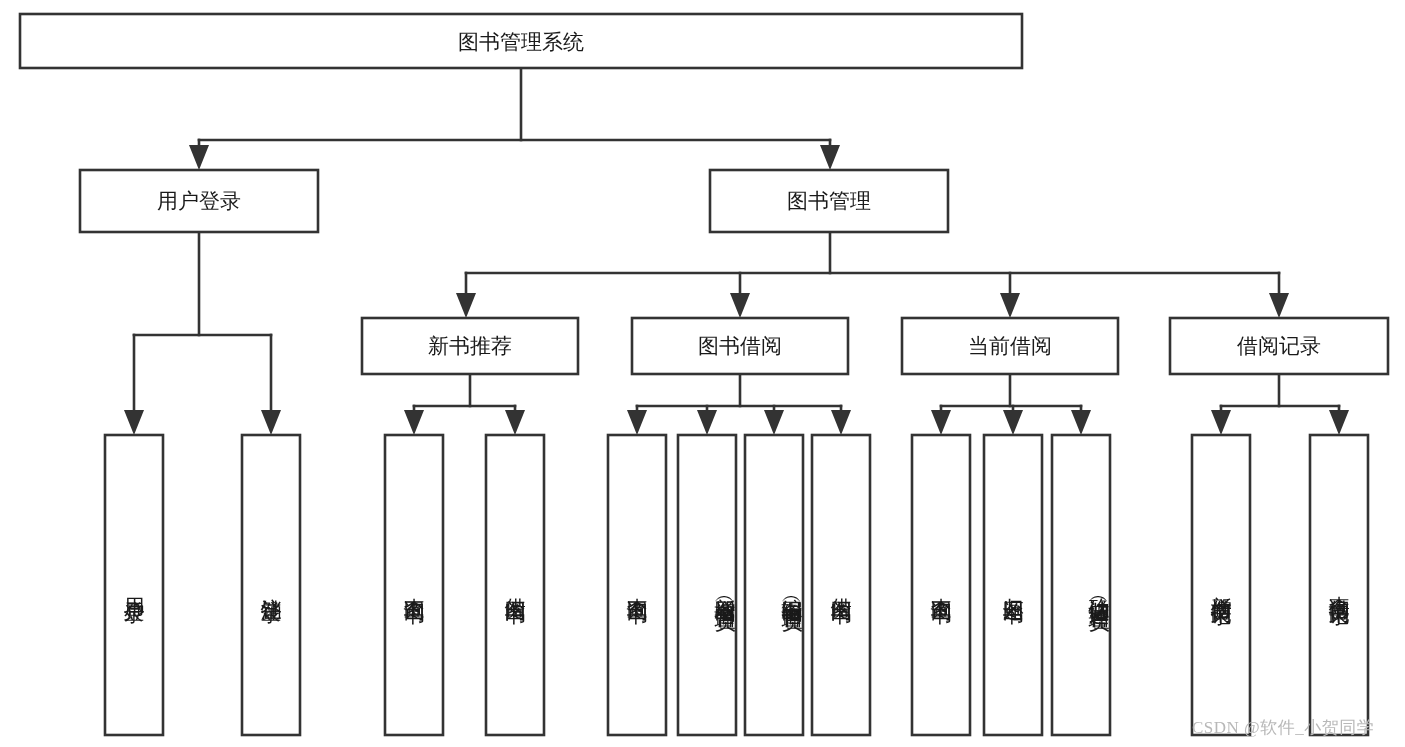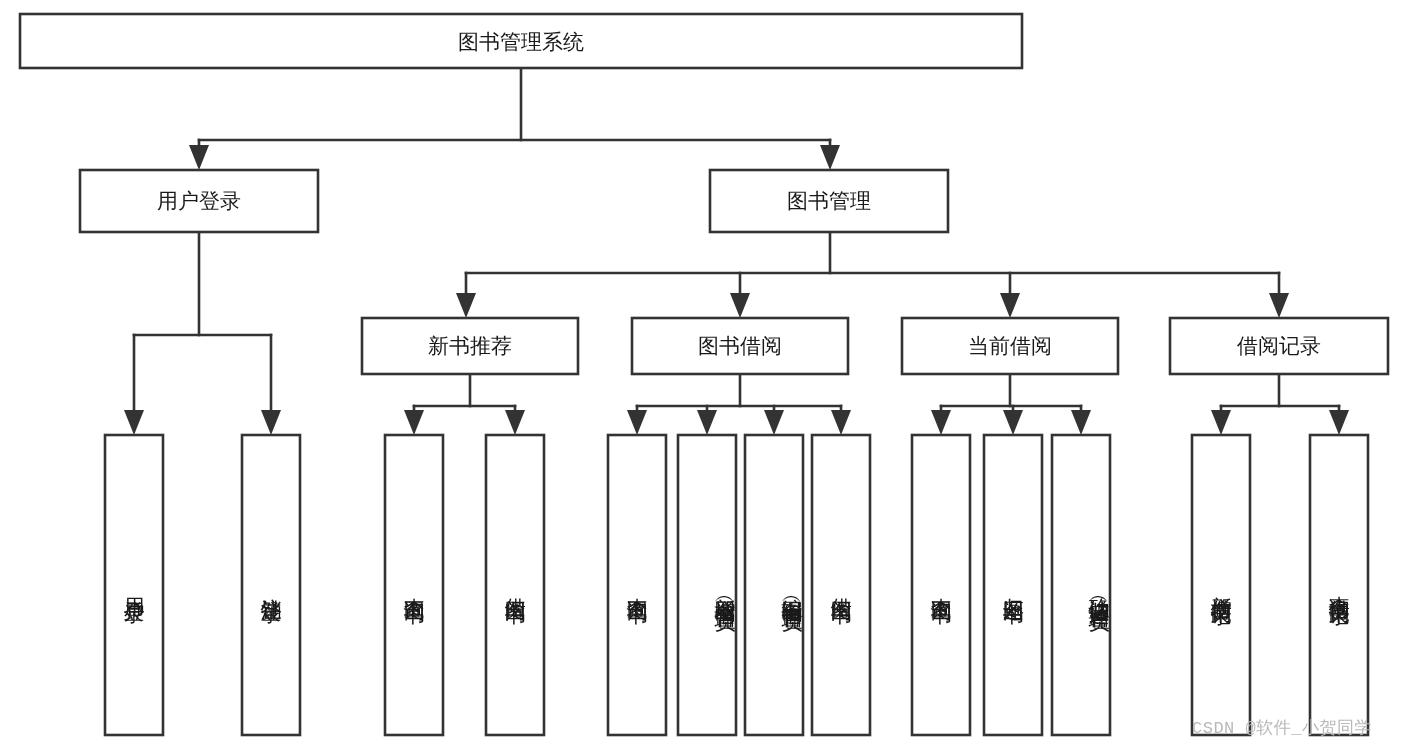--- a/index.html
+++ b/index.html
@@ -57,21 +57,21 @@
     font-family: "DejaVu Sans", "Liberation Sans", sans-serif;
     font-size: 21px;
     line-height: 1.08;
     letter-spacing: 2px;
     color: #1a1a1a;
     white-space: nowrap;
     pointer-events: none;
   }
   .watermark {
     position: absolute;
-    font-family: Liberation Mono, monospace;
+    font-family: Liberation Serif, serif;
     font-size: 17px;
     color: #b8b8b8;
     white-space: nowrap;
     letter-spacing: 0.5px;
   }
 </style>
 </head>
 <body>
 
 <div id="diagram-root">

